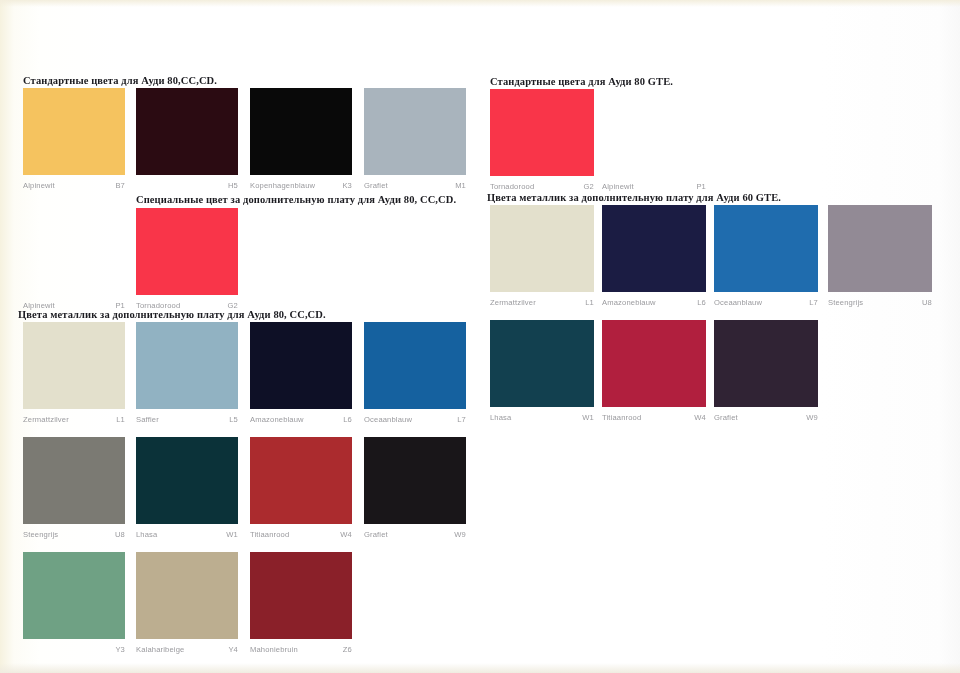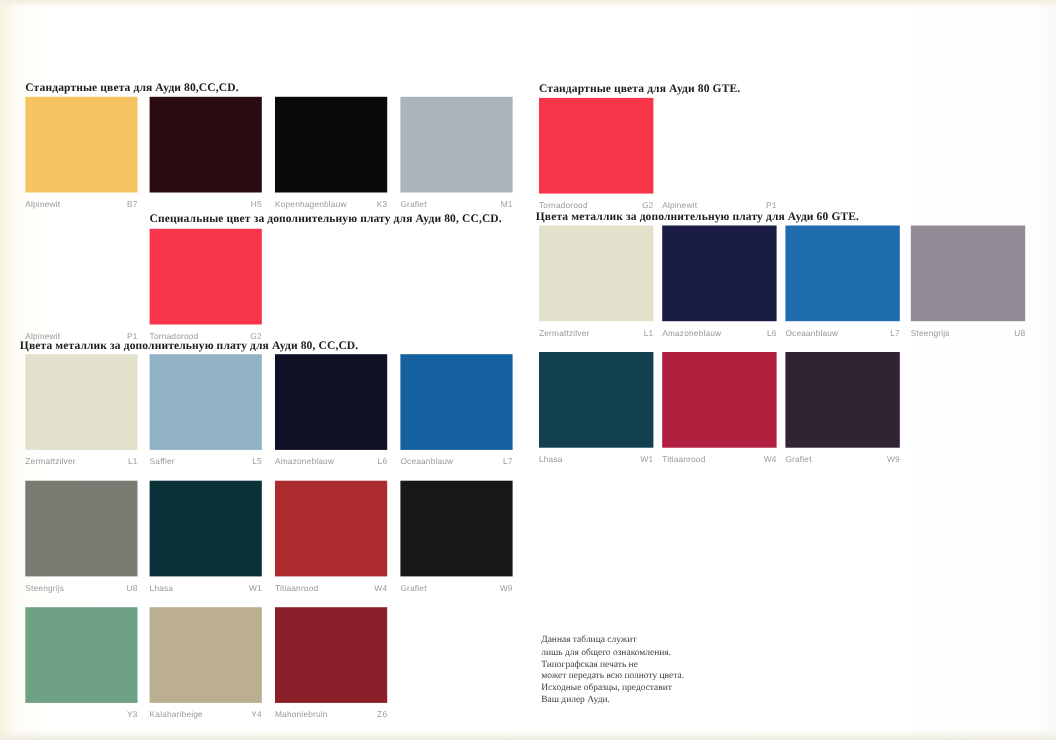--- a/index.html
+++ b/index.html
@@ -179,20 +179,14 @@
       <div class="cap" style="left: 490px; top: 413px;">Lhasa</div>
       <div class="cap code" style="left: 490px; top: 413px; width: 104px;">W1</div>
       <div class="swatch" style="left: 602px; top: 320px; width: 104px; height: 87px; background: rgb(177, 31, 62);"></div>
       <div class="cap" style="left: 602px; top: 413px;">Titiaanrood</div>
       <div class="cap code" style="left: 602px; top: 413px; width: 104px;">W4</div>
       <div class="swatch" style="left: 714px; top: 320px; width: 104px; height: 87px; background: rgb(48, 35, 52);"></div>
       <div class="cap" style="left: 714px; top: 413px;">Grafiet</div>
       <div class="cap code" style="left: 714px; top: 413px; width: 104px;">W9</div>
     </div>
 
-  <div class="footnote">Данная таблица служит
-лишь для общего ознакомления.
-Типографская печать не
-может передать всю полноту цвета.
-Исходные образцы, предоставит
-Ваш дилер Ауди.</div>
 
 </div>
 
 </body></html>

